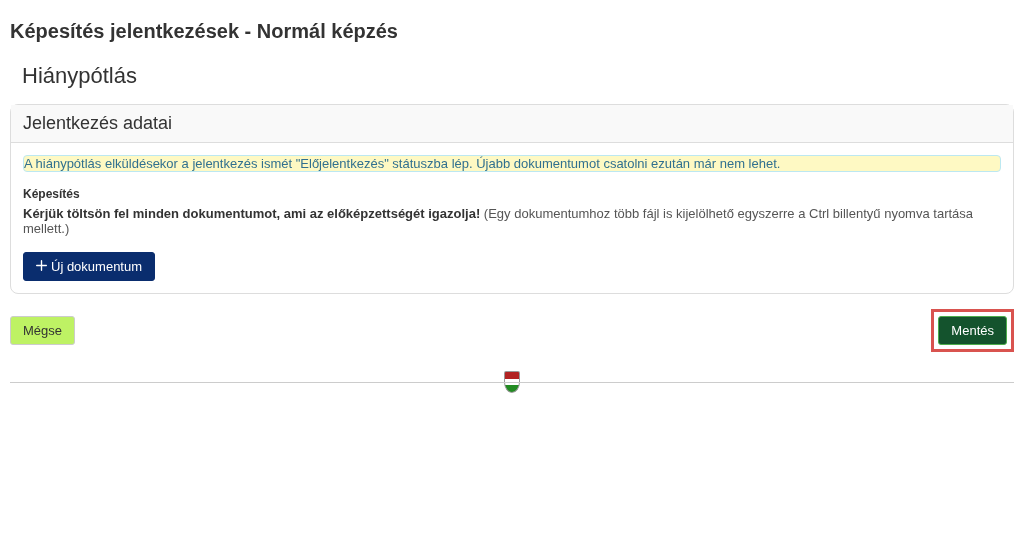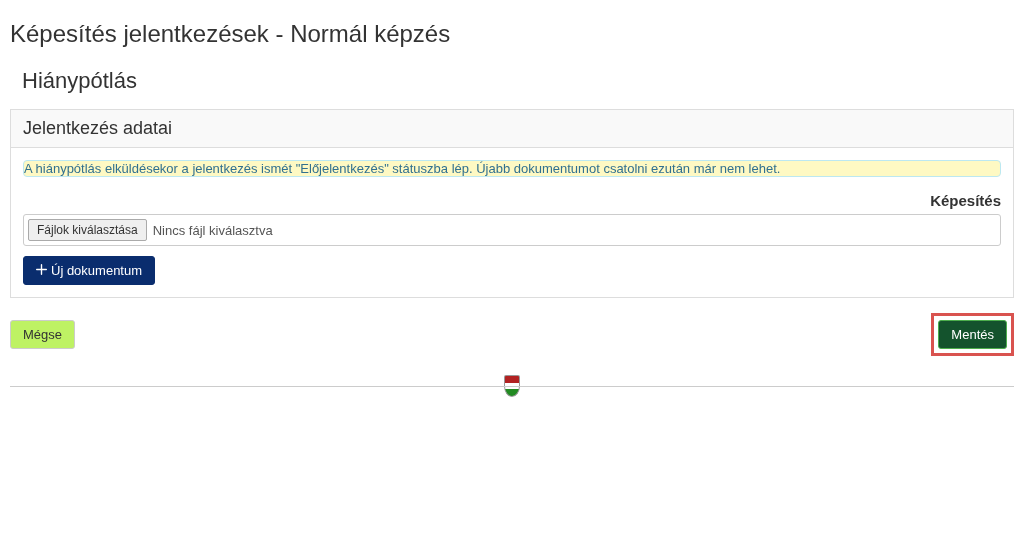--- a/index.html
+++ b/index.html
@@ -9,37 +9,37 @@
     }
     body {
       font-family: "Helvetica Neue", Helvetica, Arial, sans-serif;
       font-size: 14px;
       color: #333;
       background: #fff;
       width: 1024px;
       padding: 10px;
     }
     h1 {
-      font-size: 24px;
-      font-weight: 400;
+      font-size: 20px;
+      font-weight: 700;
       color: #333;
       margin-bottom: 20px;
       margin-top: 10px;
     }
     h3 {
       font-size: 22px;
       font-weight: 500;
       color: #333;
       margin-bottom: 15px;
       margin-top: 10px;
       margin-left: 12px;
     }
     .panel {
       border: 1px solid #ddd;
-      border-radius: 0;
+      border-radius: 8px;
       margin-bottom: 15px;
     }
     .panel-heading {
       padding: 8px 12px;
       border-bottom: 1px solid #ddd;
       background: #f9f9f9;
       font-size: 18px;
       font-weight: 500;
       color: #333;
     }
@@ -50,24 +50,23 @@
       background: #fef9c3;
       border: 1px solid #bce8f1;
       color: #31708f;
       padding: 0;
       border-radius: 4px;
       margin-bottom: 15px;
       font-size: 13px;
     }
     .form-label {
       font-weight: bold;
-      font-size: 15px;
+      font-size: 12px;
       margin-bottom: 5px;
       display: block;
-      text-align: right;
     }
     .form-select {
       width: 100%;
       padding: 6px 10px;
       border: 1px solid #ccc;
       border-radius: 3px;
       background: #eee;
       color: #555;
       font-size: 13px;
       height: 32px;
@@ -202,26 +201,26 @@
 
 <h3>Hiánypótlás</h3>
 
 <div class="panel">
   <div class="panel-heading">Jelentkezés adatai</div>
   <div class="panel-body">
     <div class="alert-info">A hiánypótlás elküldésekor a jelentkezés ismét "Előjelentkezés" státuszba lép. Újabb dokumentumot csatolni ezután már nem lehet.</div>
 
     <label class="form-label">Képesítés</label>
 
+    <span class="upload-label">
+      <strong>Kérjük töltsön fel minden dokumentumot, ami az előképzettségét igazolja!</strong>
+      <span class="note">(Egy dokumentumhoz több fájl is kijelölhető egyszerre a Ctrl billentyű nyomva tartása mellett.)</span>
+    </span>
 
     <div class="file-row">
-      <div class="file-input-wrapper">
-        <span class="file-button">Fájlok kiválasztása</span>
-        <span class="file-status">Nincs fájl kiválasztva</span>
-      </div>
     </div>
 
     <button class="btn btn-primary">
       <span class="icon">
         <svg width="11" height="11" viewBox="0 0 16 16" fill="currentColor">
           <path d="M8 0a1 1 0 0 1 1 1v6h6a1 1 0 1 1 0 2H9v6a1 1 0 1 1-2 0V9H1a1 1 0 0 1 0-2h6V1a1 1 0 0 1 1-1z"></path>
         </svg>
       </span>
       <span>Új dokumentum</span>
     </button>

